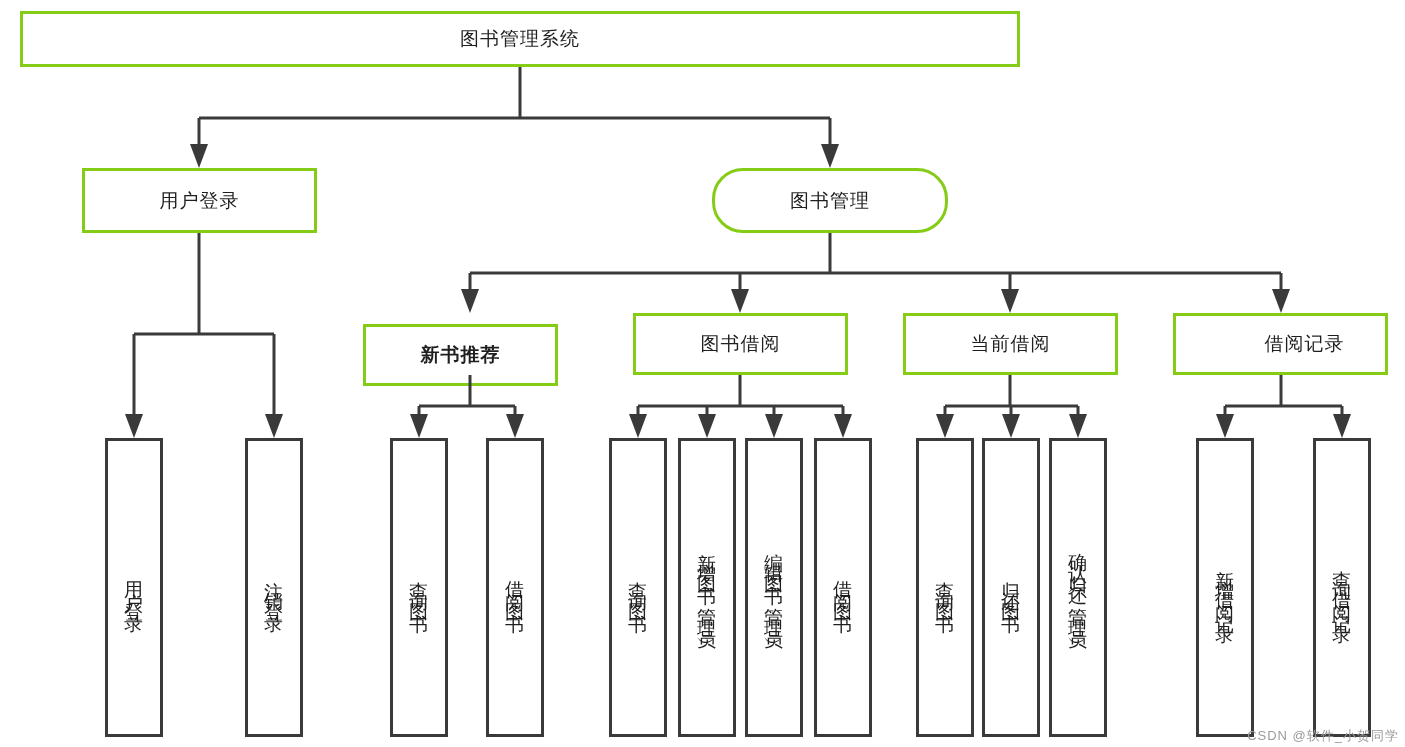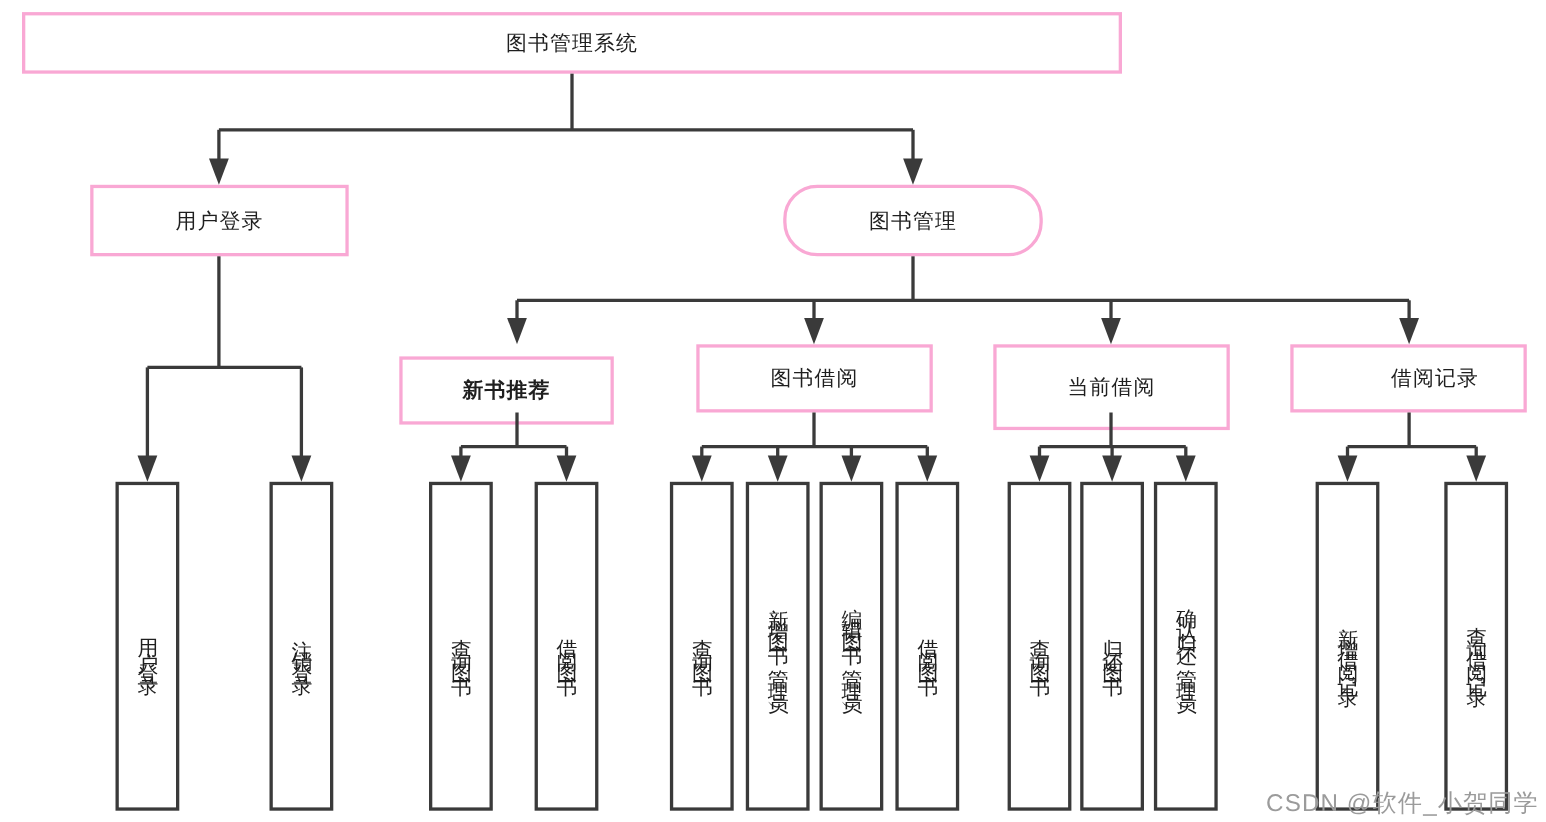--- a/index.html
+++ b/index.html
@@ -12,21 +12,21 @@
     width: 1405px;
     height: 747px;
     background: #ffffff;
     font-family: "Liberation Sans", "DejaVu Sans", sans-serif;
     color: #1f1f1f;
     overflow: hidden;
   }
   .box {
     position: absolute;
     box-sizing: border-box;
-    border: 3px solid #f9a8d4;
+    border: 3px solid #84cc16;
     background: #ffffff;
     display: flex;
     align-items: center;
     justify-content: center;
     font-size: 19px;
     letter-spacing: 1px;
     z-index: 2;
   }
   .leaf {
     position: absolute;
@@ -62,21 +62,21 @@
     fill: none;
   }
   #wires .arr {
     fill: #3a3a3a;
     stroke: none;
   }
   .watermark {
     position: absolute;
     right: 6px;
     bottom: 2px;
-    font-size: 22px;
+    font-size: 13px;
     color: #9b9b9b;
     letter-spacing: 1px;
     z-index: 4;
   }
 </style>
 </head>
 <body>
 
 <div id="stage">
 
@@ -152,21 +152,21 @@
   <div class="box" style="left:712px; top:168px; width:236px; height:65px;border-radius:31px;">
     <span>图书管理</span>
   </div>
 
   <div class="box" style="left:363px; top:324px; width:195px; height:62px;font-weight:bold;">
     <span>新书推荐</span>
   </div>
   <div class="box" style="left:633px; top:313px; width:215px; height:62px;justify-content:center;">
     <span>图书借阅</span>
   </div>
-  <div class="box" style="left:903px; top:313px; width:215px; height:78px;">
+  <div class="box" style="left:903px; top:313px; width:215px; height:62px;">
     <span>当前借阅</span>
   </div>
   <div class="box" style="left:1173px; top:313px; width:215px; height:62px;padding-left:48px;">
     <span>借阅记录</span>
   </div>
 
   <div class="leaf" style="left:105px;">
     <span class="vtext">用户登录</span>
   </div>
   <div class="leaf" style="left:245px;">

